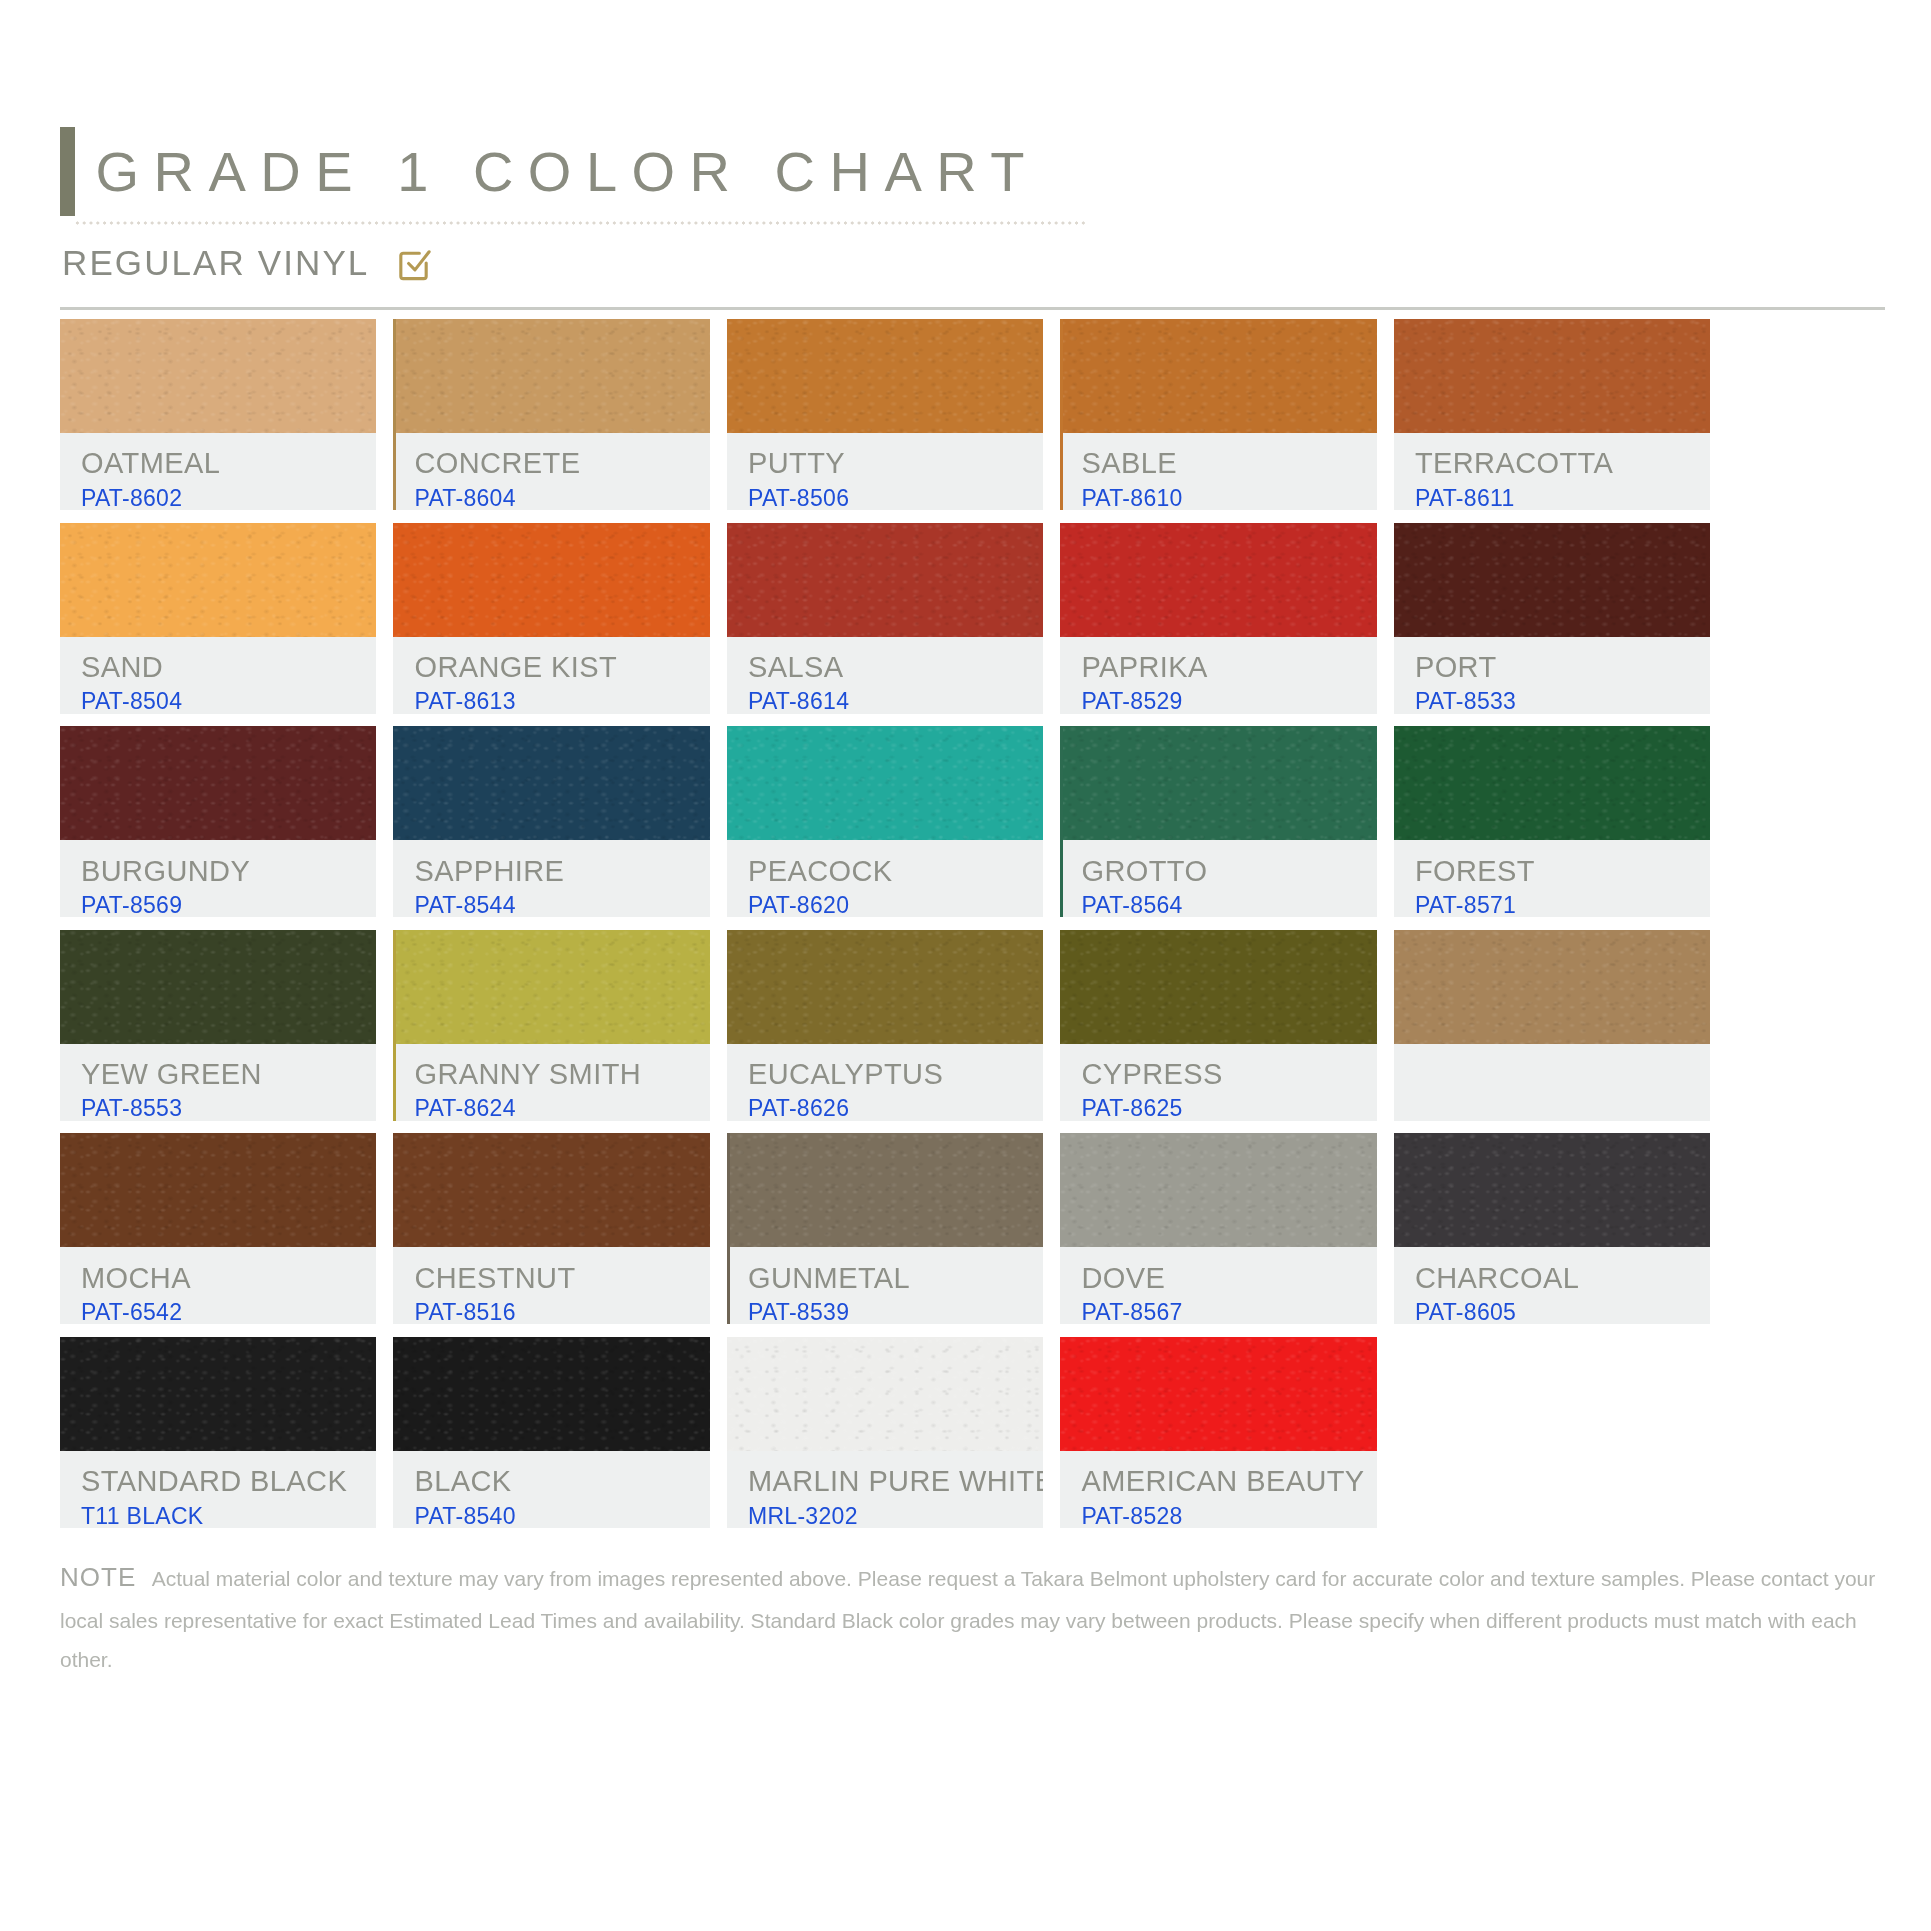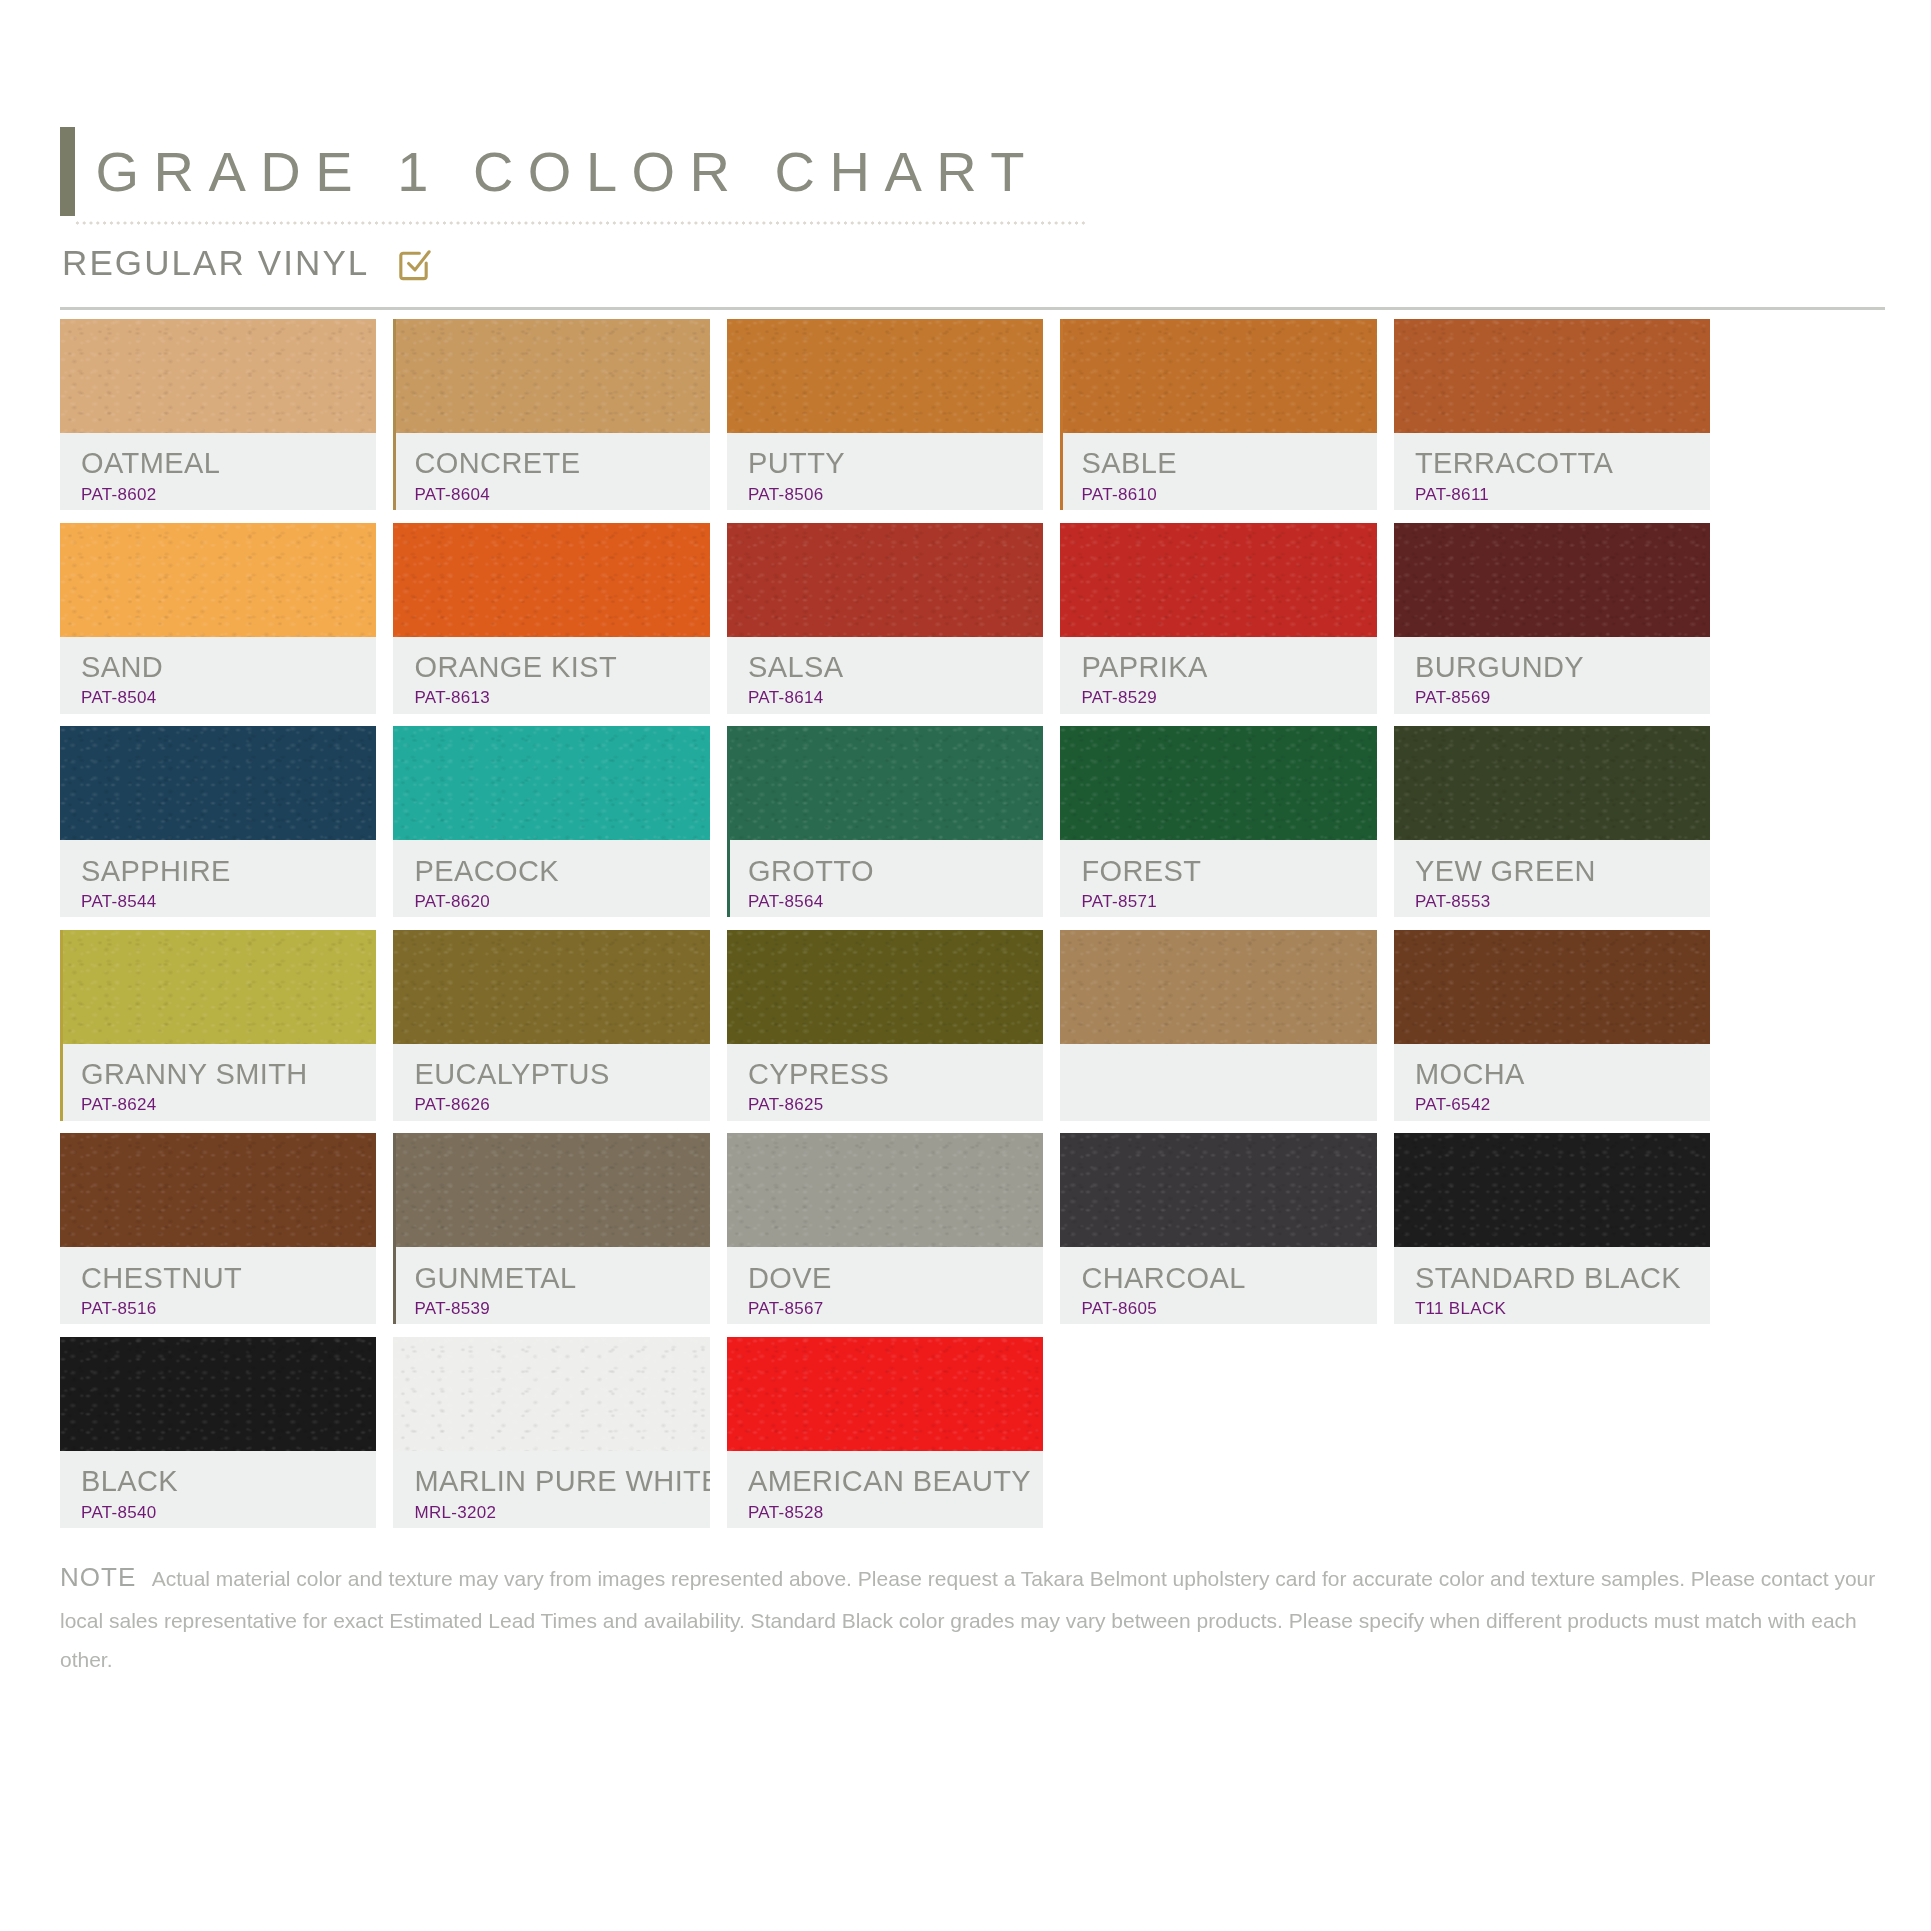--- a/index.html
+++ b/index.html
@@ -156,22 +156,22 @@
   .color-name {
     font-size: 29px;
     color: #8e9088;
     font-weight: 400;
     letter-spacing: 0.4px;
     line-height: 1.05;
     white-space: nowrap;
   }
 
   .color-code {
-    font-size: 17px;
-    color: #701a75;
+    font-size: 23px;
+    color: #1d4ed8;
     font-weight: 400;
     letter-spacing: 0.3px;
     margin-top: 5.8px;
     white-space: nowrap;
   }
 
   
   .note {
     position: absolute;
     left: 60px;
@@ -282,20 +282,27 @@
         </div>
       </div>
       <div class="card">
         <div class="swatch" style="background-color: rgb(193, 42, 36);"></div>
         <div class="card-label">
           <div class="color-name">PAPRIKA</div>
           <div class="color-code">PAT-8529</div>
         </div>
       </div>
       <div class="card">
+        <div class="swatch" style="background-color: rgb(82, 32, 25);"></div>
+        <div class="card-label">
+          <div class="color-name">PORT</div>
+          <div class="color-code">PAT-8533</div>
+        </div>
+      </div>
+      <div class="card">
         <div class="swatch" style="background-color: rgb(94, 36, 35);"></div>
         <div class="card-label">
           <div class="color-name">BURGUNDY</div>
           <div class="color-code">PAT-8569</div>
         </div>
       </div>
       <div class="card">
         <div class="swatch" style="background-color: rgb(29, 65, 89);"></div>
         <div class="card-label">
           <div class="color-name">SAPPHIRE</div>

